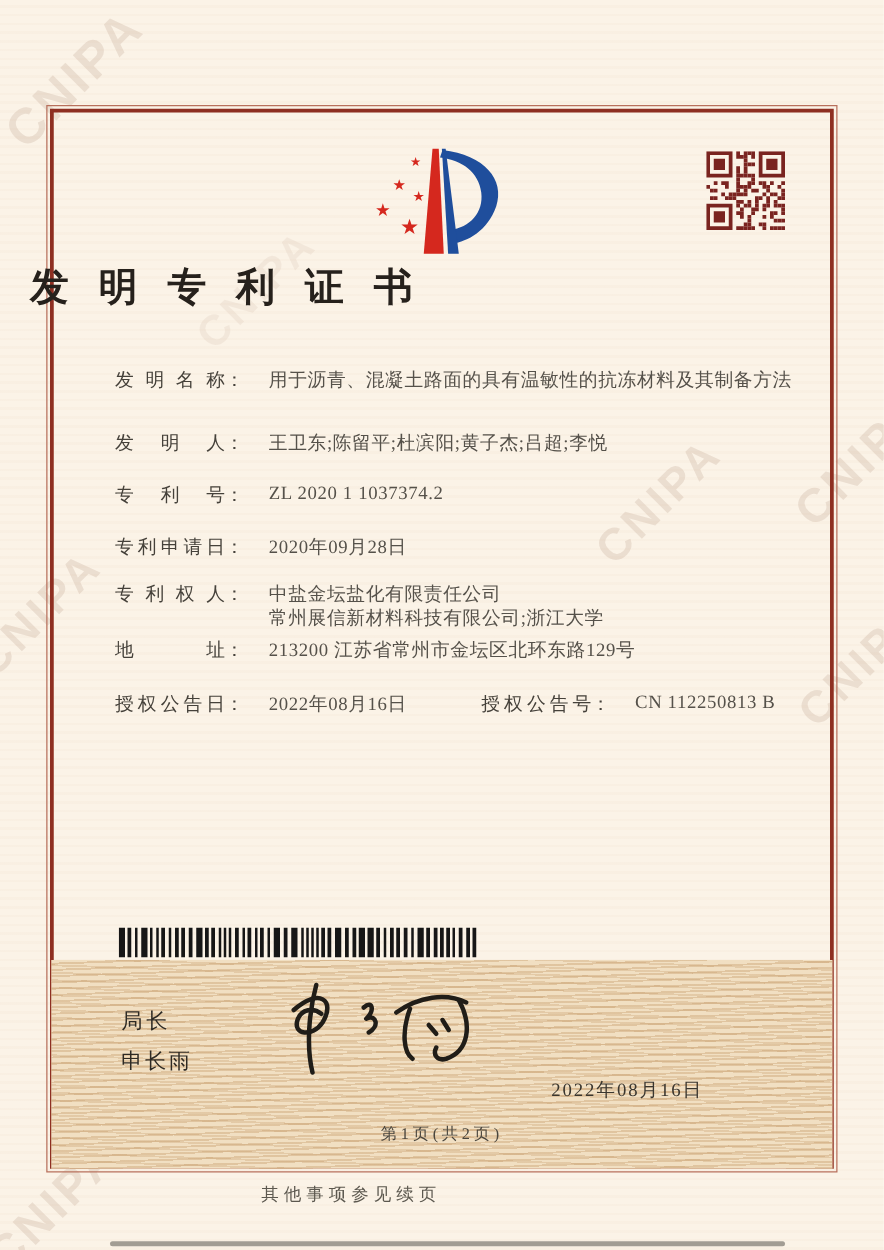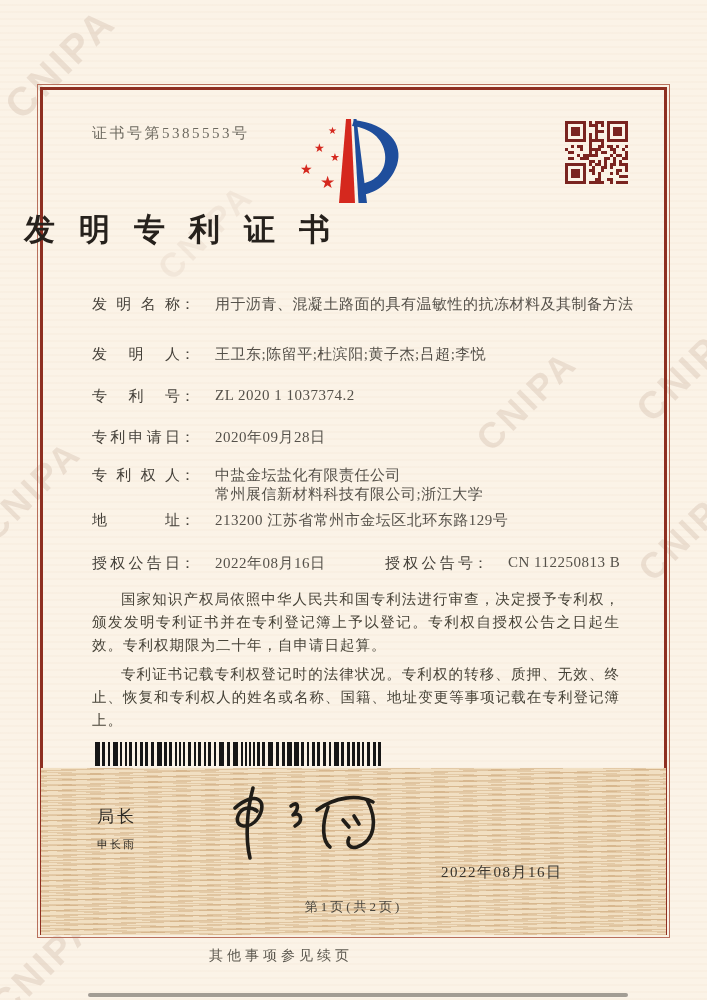--- a/index.html
+++ b/index.html
@@ -57,21 +57,21 @@
   .paras p{margin:0 0 6px 0;text-indent:2em;}
   .barcode{position:absolute;left:95px;top:742px;fill:#161616;}
   .band{
     position:absolute;left:41px;right:41px;top:768px;bottom:65px;
     background:
       repeating-linear-gradient(-2deg, rgba(196,153,103,.38) 0 1.5px, transparent 1.5px 5px),
       repeating-linear-gradient(2deg,  rgba(196,153,103,.30) 0 1.5px, transparent 1.5px 6px),
       #f1dfc2;
   }
   .director-title{position:absolute;left:97px;top:805px;font-size:17px;letter-spacing:3px;color:#2e2a24;}
-  .director-name{position:absolute;left:97px;top:837px;font-size:11px;letter-spacing:2px;color:#2e2a24;}
+  .director-name{position:absolute;left:97px;top:837px;font-size:17px;letter-spacing:2px;color:#2e2a24;}
   .sig{position:absolute;left:205px;top:778px;}
   .sign-date{position:absolute;left:441px;top:863px;font-size:15px;letter-spacing:1.5px;color:#3a362f;}
   .pageinfo{position:absolute;left:0;top:898px;width:707px;text-align:center;font-size:13px;letter-spacing:3px;color:#4a463e;}
   .note{position:absolute;left:0;top:947px;width:562px;text-align:center;font-size:14px;letter-spacing:4px;color:#5c584f;}
   .scan-edge{position:absolute;left:88px;top:993px;width:540px;height:4px;background:#5a5550;opacity:.55;border-radius:2px;}
 </style>
 </head>
 <body>
 
 <div class="page">
@@ -82,21 +82,20 @@
   <div class="wm" style="left:628px;top:400px;font-size:38px;">CNIPA</div>
   <div class="wm" style="left:-28px;top:520px;font-size:36px;">CNIPA</div>
   <div class="wm" style="left:630px;top:560px;font-size:36px;">CNIPA</div>
   <div class="wm" style="left:552px;top:868px;font-size:38px;">CNIPA</div>
   <div class="wm" style="left:-18px;top:996px;font-size:38px;">CNIPA</div>
 
   <div class="frame">
     <div class="frame-inner"></div>
   </div>
 
-  <div class="certno">证书号第5385553号</div>
 
   <div class="logo">
     <svg width="135" height="100" viewBox="0 0 135 100">
       <path d="M66,10 C100,14 116,34 109,55 C102,75 86,83 74,85 L72,74 C88,72 99,60 97,44 C95,28 82,18 64,16 Z" fill="#1f4e9c"></path>
       <polygon points="58,9 63,9 67,93 51,93" fill="#d5281e"></polygon>
       <polygon points="65.5,9 68.5,9 79,93 70.5,93" fill="#1f4e9c"></polygon>
     </svg>
     <span class="star" style="left:40px;top:16px;font-size:10px;">★</span>
     <span class="star" style="left:26px;top:32px;font-size:12px;">★</span>
     <span class="star" style="left:42px;top:42px;font-size:11px;">★</span>
@@ -279,24 +278,20 @@
     <span class="lbl">授权公告日</span>
       <span class="colon">：</span>
     <span class="val">2022年08月16日</span>
   </div>
   <div class="row2" style="left:385px;top:554px;">
     <span class="lbl">授权公告号</span>
       <span class="colon">：</span>
     <span class="val">CN 112250813 B</span>
   </div>
 
-  <div class="paras">
-    <p>国家知识产权局依照中华人民共和国专利法进行审查，决定授予专利权，颁发发明专利证书并在专利登记簿上予以登记。专利权自授权公告之日起生效。专利权期限为二十年，自申请日起算。</p>
-    <p>专利证书记载专利权登记时的法律状况。专利权的转移、质押、无效、终止、恢复和专利权人的姓名或名称、国籍、地址变更等事项记载在专利登记簿上。</p>
-  </div>
 
   <svg id="barcode" class="barcode" width="292" height="24" viewBox="0 0 292 24">
       <rect x="0" y="0" width="5" height="24"></rect>
       <rect x="7" y="0" width="3" height="24"></rect>
       <rect x="13" y="0" width="2" height="24"></rect>
       <rect x="18" y="0" width="5" height="24"></rect>
       <rect x="25" y="0" width="2" height="24"></rect>
       <rect x="30" y="0" width="2" height="24"></rect>
       <rect x="34" y="0" width="3" height="24"></rect>
       <rect x="40" y="0" width="2" height="24"></rect>

